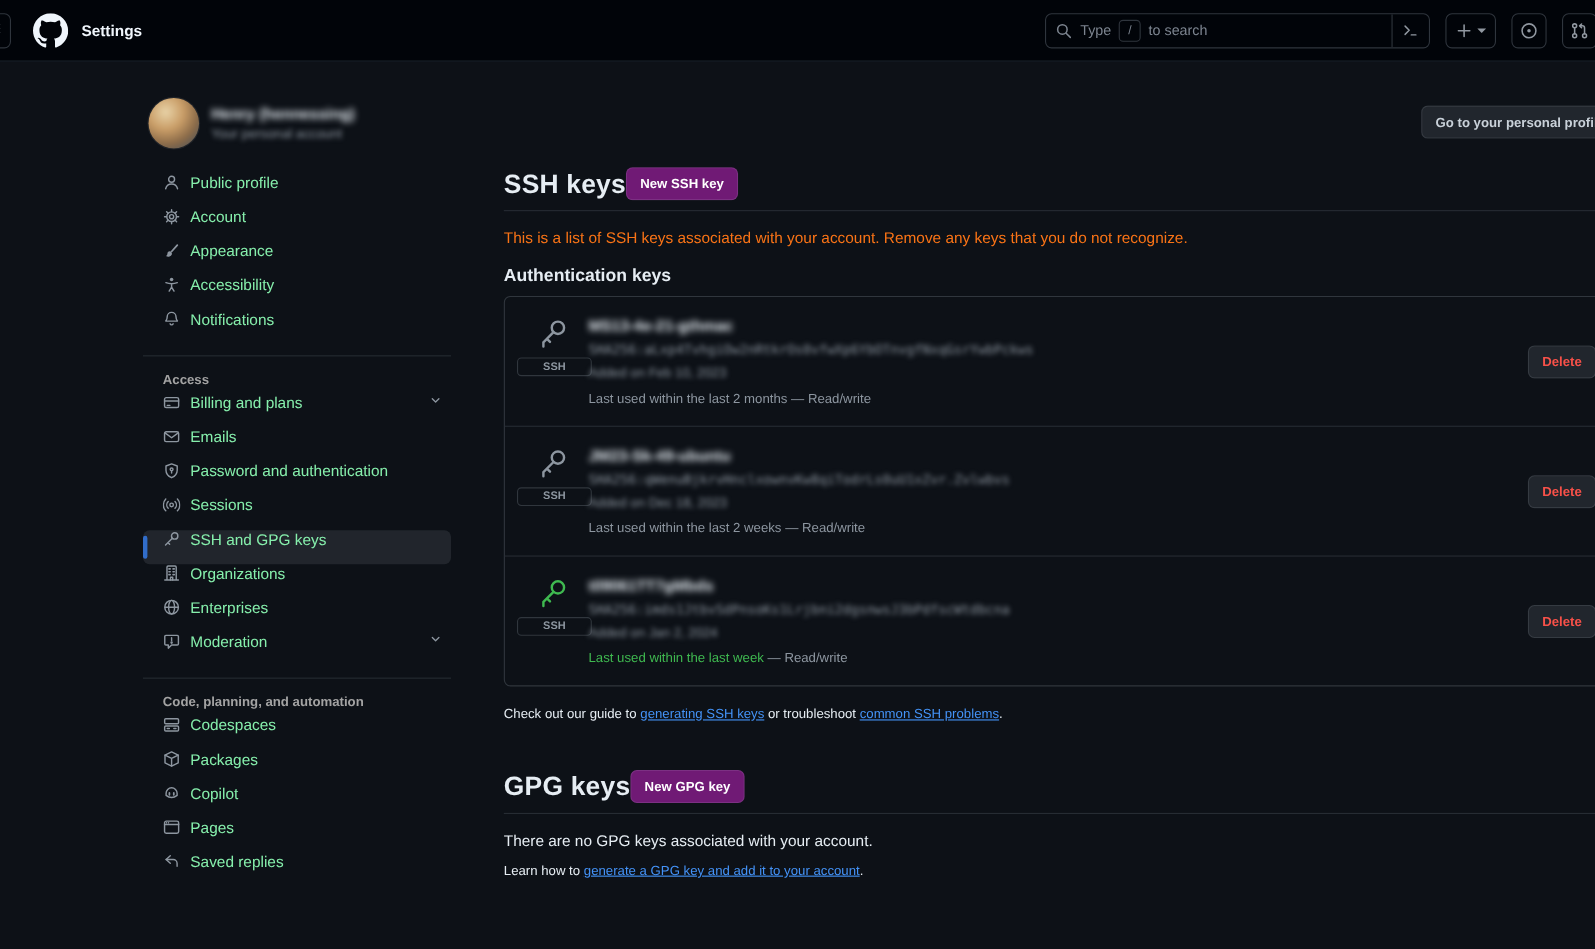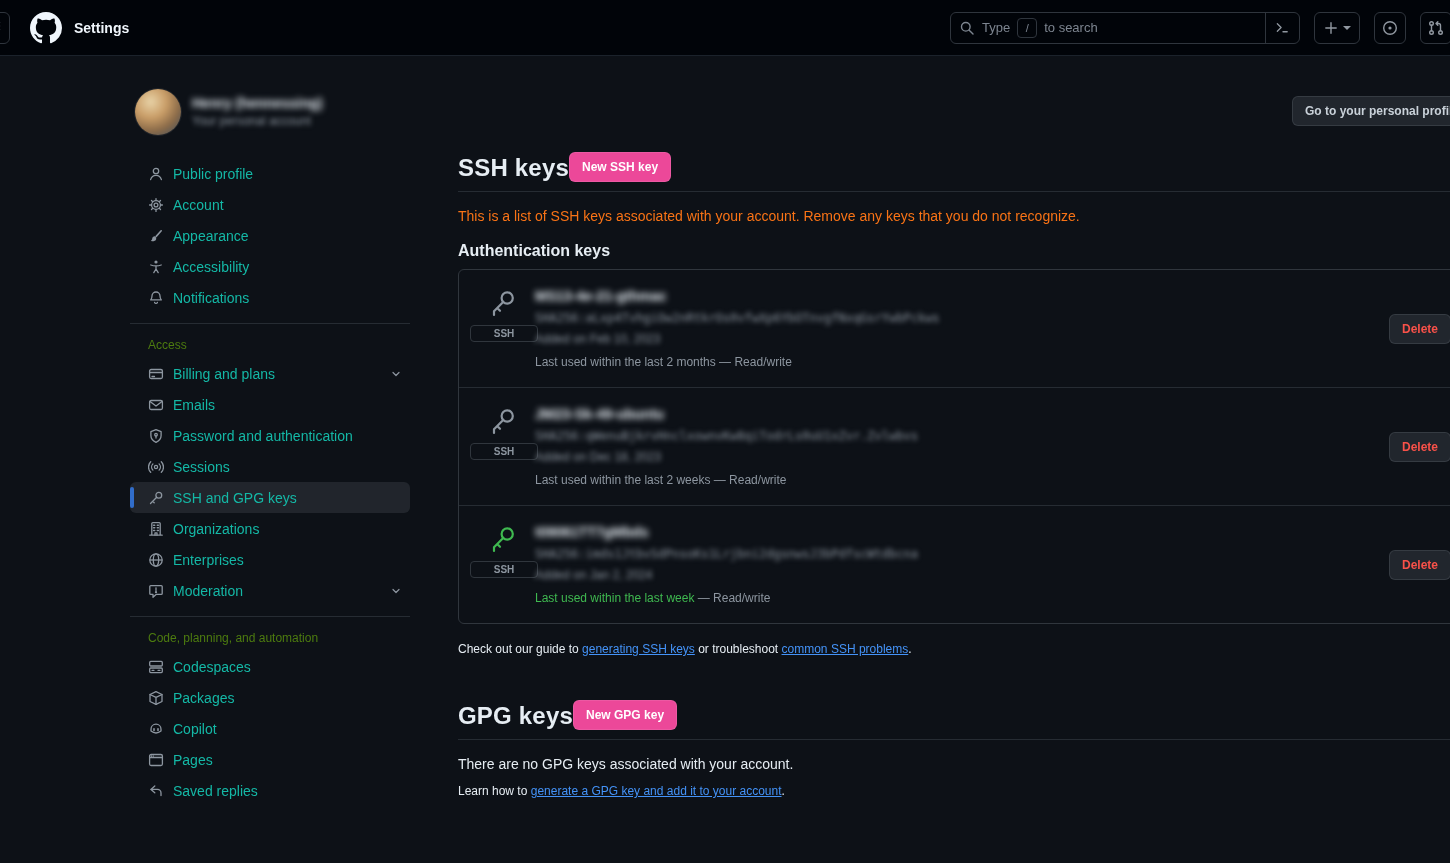--- a/index.html
+++ b/index.html
@@ -27,34 +27,34 @@
   .main{width:1014px;flex:none}
 
   
   .profile-card{display:flex;align-items:center;gap:10px;margin-bottom:22px;padding-left:4px}
   .avatar-wrap{width:48px;height:48px;border-radius:50%;overflow:hidden;flex:none;border:1px solid rgba(255,255,255,.08)}
   .avatar-img{position:relative;width:56px;height:56px;margin:-4px;border-radius:50%;
     background:radial-gradient(circle at 35% 30%,#e8d3a8 0%,#c99d67 30%,#8a6a48 55%,#46525e 80%,#2f3942 100%);
     filter:blur(2px)}
   .profile-name{font-weight:700;font-size:14px;line-height:19px}
   .profile-sub{font-size:12px;color:#8d96a0;line-height:17px}
-  .nav-item{position:relative;display:flex;align-items:center;height:31px;padding:0 8px 0 18px;border-radius:6px;cursor:pointer;color:#14b8a6}
+  .nav-item{position:relative;display:flex;align-items:flex-start;height:31px;padding:0 8px 0 18px;border-radius:6px;cursor:pointer;color:#86efac}
   .nav-icon{width:16px;height:16px;margin-right:9px;color:#8d96a0;display:flex;align-items:center;justify-content:center;flex:none}
   .nav-label{font-size:14px;white-space:nowrap}
   .nav-item.active{background:rgba(177,186,196,.12)}
   .nav-item.active::before{content:"";position:absolute;left:0;top:5px;width:4px;height:21px;border-radius:3px;background:#316dca}
   .chev{margin-left:auto;color:#8d96a0;display:flex}
   .side-divider{border-top:1px solid #262c33;margin:10px 0}
-  .side-section-label{font-size:12px;font-weight:400;color:#4d7c0f;padding:4px 8px 6px 18px}
+  .side-section-label{font-size:12px;font-weight:700;color:#a3a3a3;padding:4px 8px 6px 18px}
 
   
   .profile-btn-row{display:flex;justify-content:flex-end;margin-top:8px;margin-bottom:26px}
   .btn{display:inline-flex;align-items:center;justify-content:center;border-radius:6px;font-size:12px;font-weight:600;cursor:pointer;border:1px solid rgba(240,246,252,.1);padding:5px 12px;line-height:18px;font-family:inherit}
   .btn-default{background:#21262d;color:#c9d1d9}
-  .btn-green{background:#ec4899;color:#ffffff}
+  .btn-green{background:#701a75;color:#ffffff}
   .btn-danger{background:#21262d;color:#f85149}
   .subhead{display:flex;align-items:flex-end;justify-content:flex-start;border-bottom:1px solid #262c33;padding-bottom:9px;margin-bottom:16px}
   .subhead h2{font-size:24px;font-weight:600;letter-spacing:.2px}
   .desc{font-size:14px;color:#f97316;margin-bottom:18px}
   .auth-heading{font-size:16px;font-weight:700;margin-bottom:9px}
   .keylist{border:1px solid #30363d;border-radius:6px}
   .key-row{display:flex;padding:16px 20px 16px 16px;border-bottom:1px solid #262c33;align-items:center}
   .key-row:last-child{border-bottom:none}
   .key-iconcol{width:58px;flex:none;display:flex;flex-direction:column;align-items:center;align-self:flex-start;margin-top:2px;color:#8d96a0}
   .key-iconcol.green-key{color:#3fb950}

